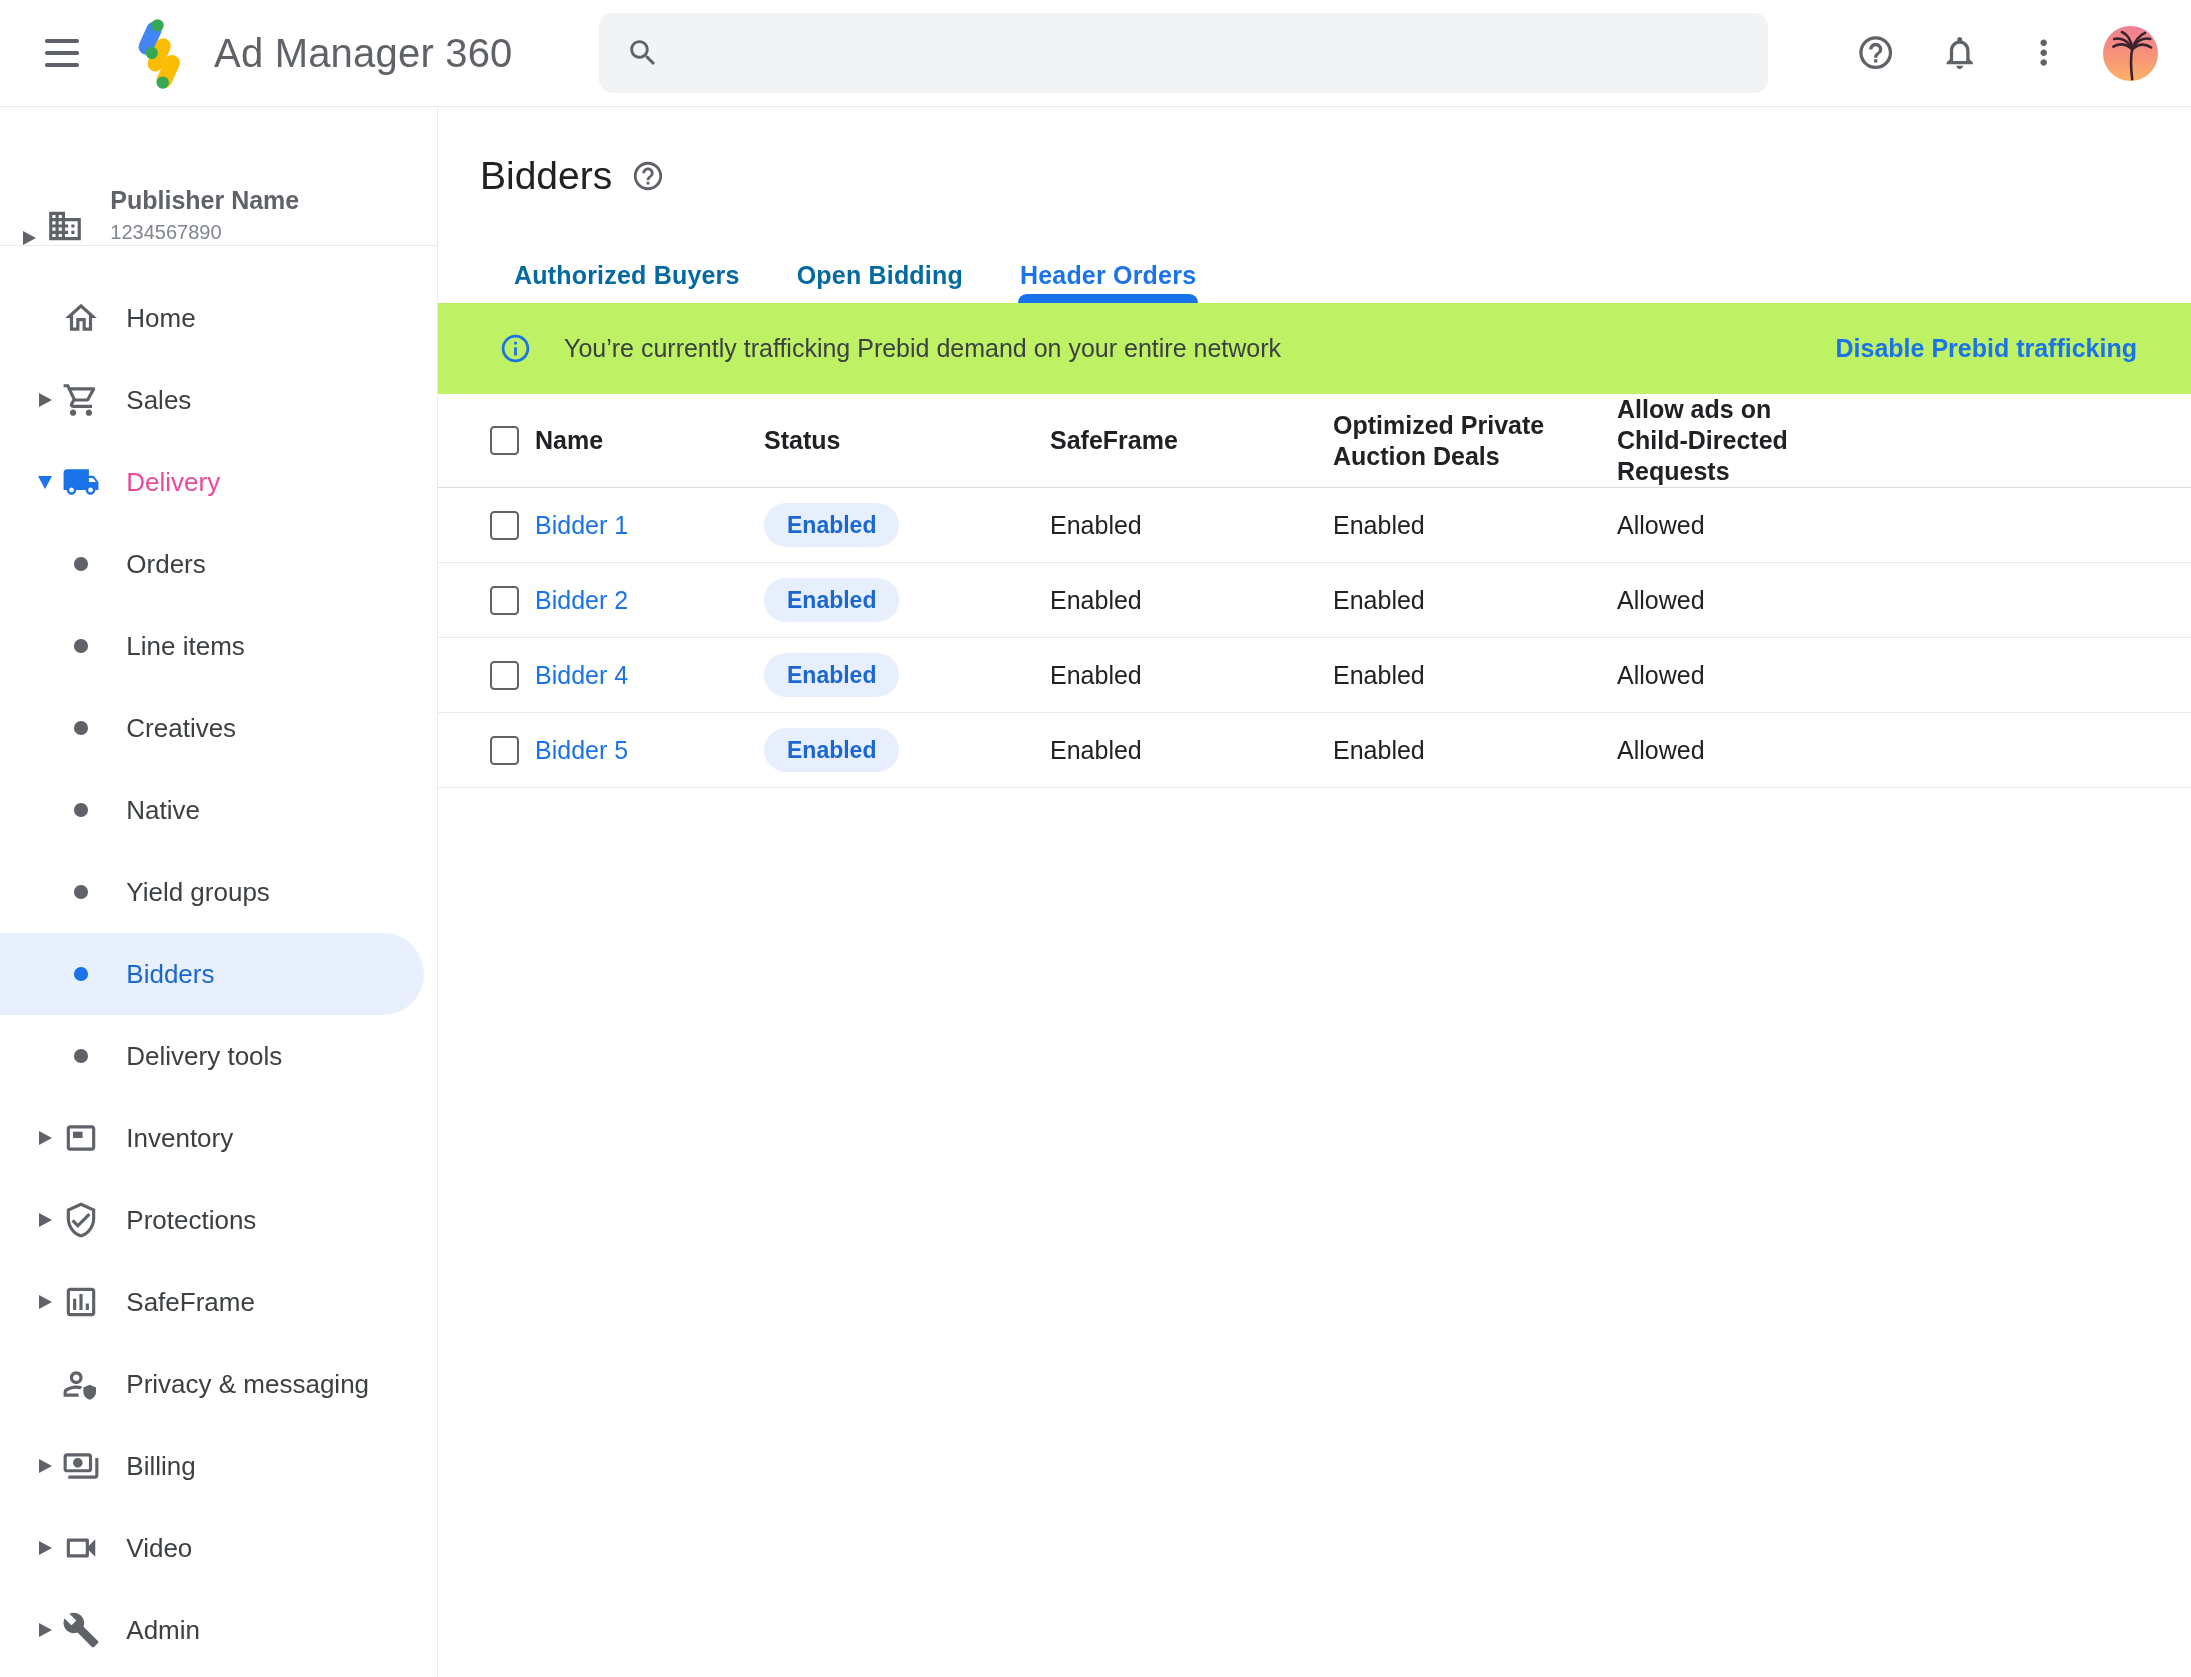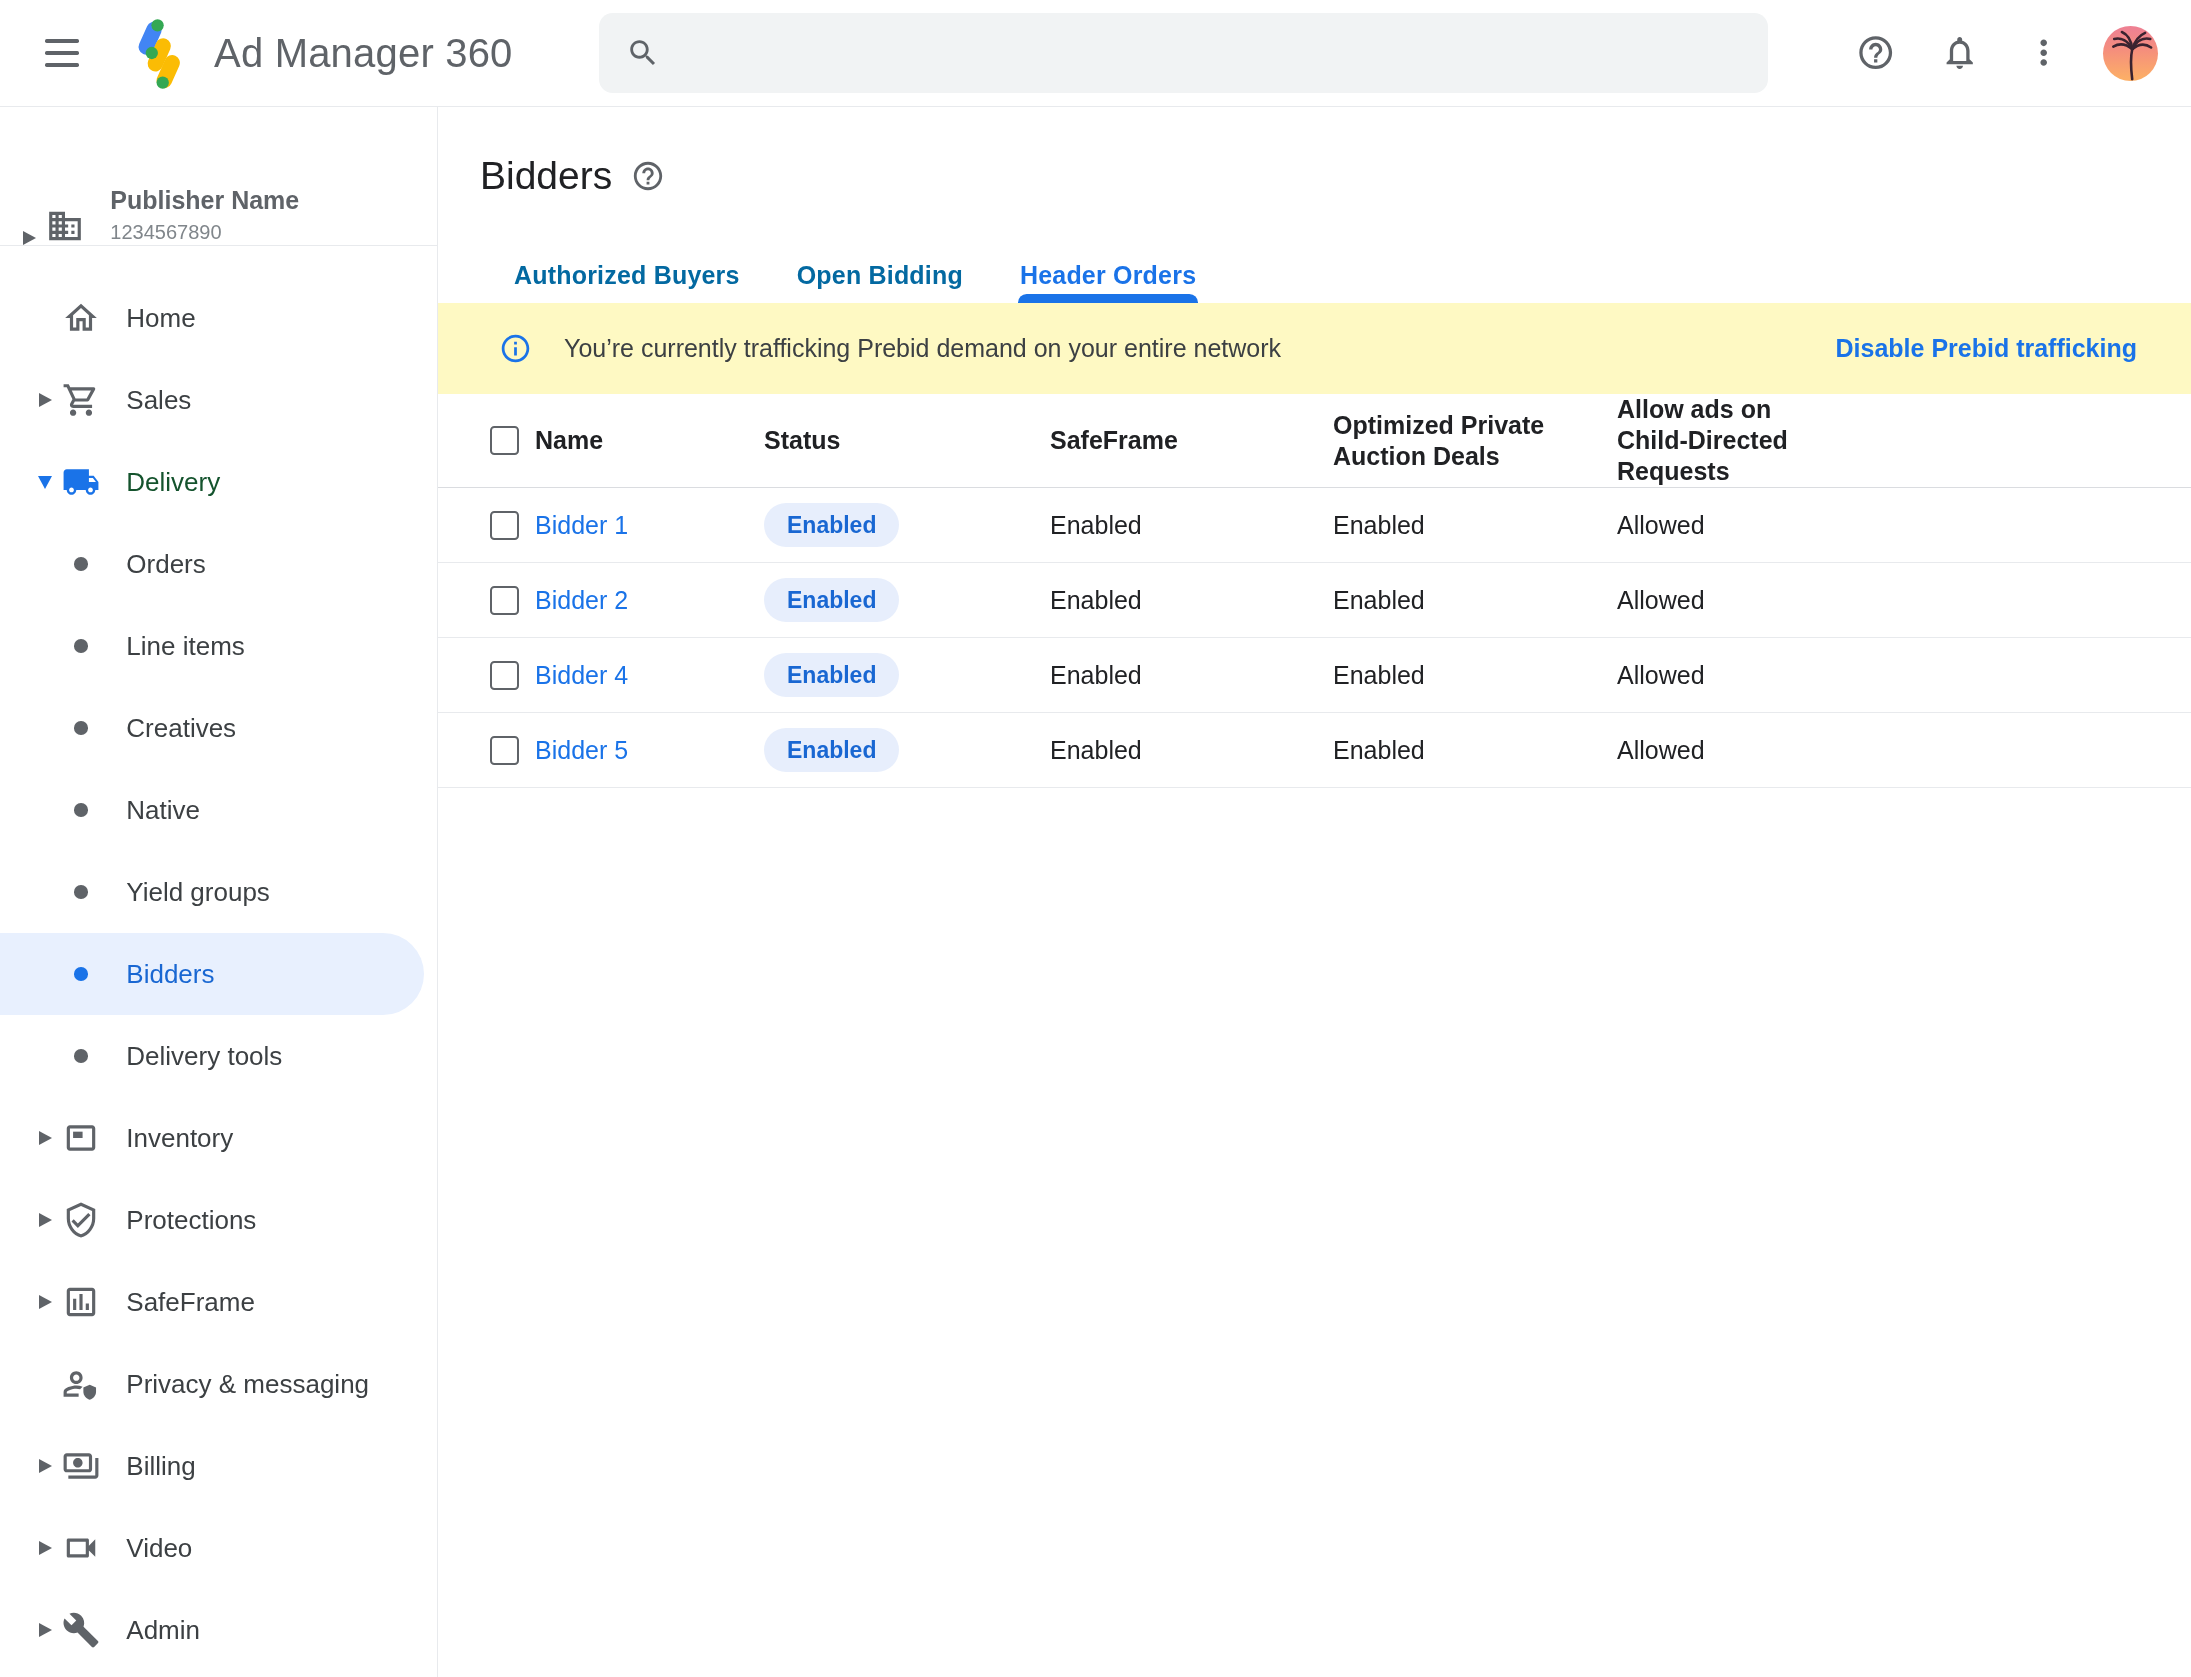--- a/index.html
+++ b/index.html
@@ -29,36 +29,36 @@
   .arrbox{width:20.5px;display:flex;justify-content:center;flex:none}
   .arr-right{width:0;height:0;border-left:13px solid #5f6368;border-top:7.7px solid transparent;border-bottom:7.7px solid transparent}
   .arr-down{width:0;height:0;border-top:13px solid #1a73e8;border-left:7.7px solid transparent;border-right:7.7px solid transparent}
   .iconbox{width:38px;height:38px;margin-left:6.8px;color:#5f6368;flex:none;display:flex;align-items:center;justify-content:center}
   .pub-text{margin-left:26px;line-height:1.25}
   .pub-name{font-size:25px;font-weight:700;color:#5f6368}
   .pub-code{font-size:20px;color:#80868b;margin-top:3.4px}
   .nav{padding-top:31px}
   .nav-item{width:424px;height:82px;display:flex;align-items:center;padding-left:35px;cursor:pointer}
   .nav-item .label{margin-left:26px;font-size:26px;color:#3c4043;white-space:nowrap}
-  .nav-item.active .label{color:#14532d}
+  .nav-item.active .label{color:#ec4899}
   .nav-item.active .iconbox{color:#1a73e8}
   .nav-item.selected{background:#e8f0fe;border-radius:0 41px 41px 0}
   .nav-item.selected .label{color:#1967d2;font-weight:400}
   .bullet{width:13.7px;height:13.7px;border-radius:50%;background:#5f6368}
   .bullet.blue{background:#1a73e8}
 
   
   .page-head{display:flex;align-items:center;margin:43px 0 0 42px;height:51px}
   .page-title{font-size:39px;font-weight:400;color:#202124}
   .title-help{width:34px;height:34px;color:#5f6368;margin-left:19px;cursor:pointer}
   .tabs{display:flex;margin:47px 0 0 76px;height:55px}
   .tab{position:relative;display:flex;align-items:center;margin-right:57px;font-size:25px;font-weight:700;color:#0369a1;cursor:pointer;letter-spacing:0.2px}
   .tab.active{color:#1a73e8}
   .tab.active::after{content:"";position:absolute;left:-1.7px;right:-1.7px;bottom:0;height:8.6px;background:#1a73e8;border-radius:8.6px 8.6px 0 0}
-  .banner{height:91px;background:#fef9c3;display:flex;align-items:center}
+  .banner{height:91px;background:#bef264;display:flex;align-items:center}
   .banner .icon{width:33px;height:33px;color:#1a73e8;margin-left:61px;flex:none}
   .banner-text{margin-left:32px;font-size:25px;color:#3c4043}
   .banner-action{margin-left:auto;margin-right:55px;font-size:25px;font-weight:700;color:#1a73e8;background:none;border:none;cursor:pointer;white-space:nowrap}
 
   
   .thead,.trow{display:grid;grid-template-columns:45px 229px 286px 283px 284px 1fr;align-items:center;padding-left:52px}
   .thead{min-height:90px;border-bottom:1.7px solid #dadce0;font-size:25px;font-weight:700;color:#202124;line-height:31px}
   .thead .hcell{max-width:214px}
   .trow{height:75px;border-bottom:1.7px solid #e8eaed;font-size:25px;color:#202124}
   .checkbox{width:29px;height:29px;border:2.6px solid #5f6368;border-radius:4.3px;background:#fff;cursor:pointer}

